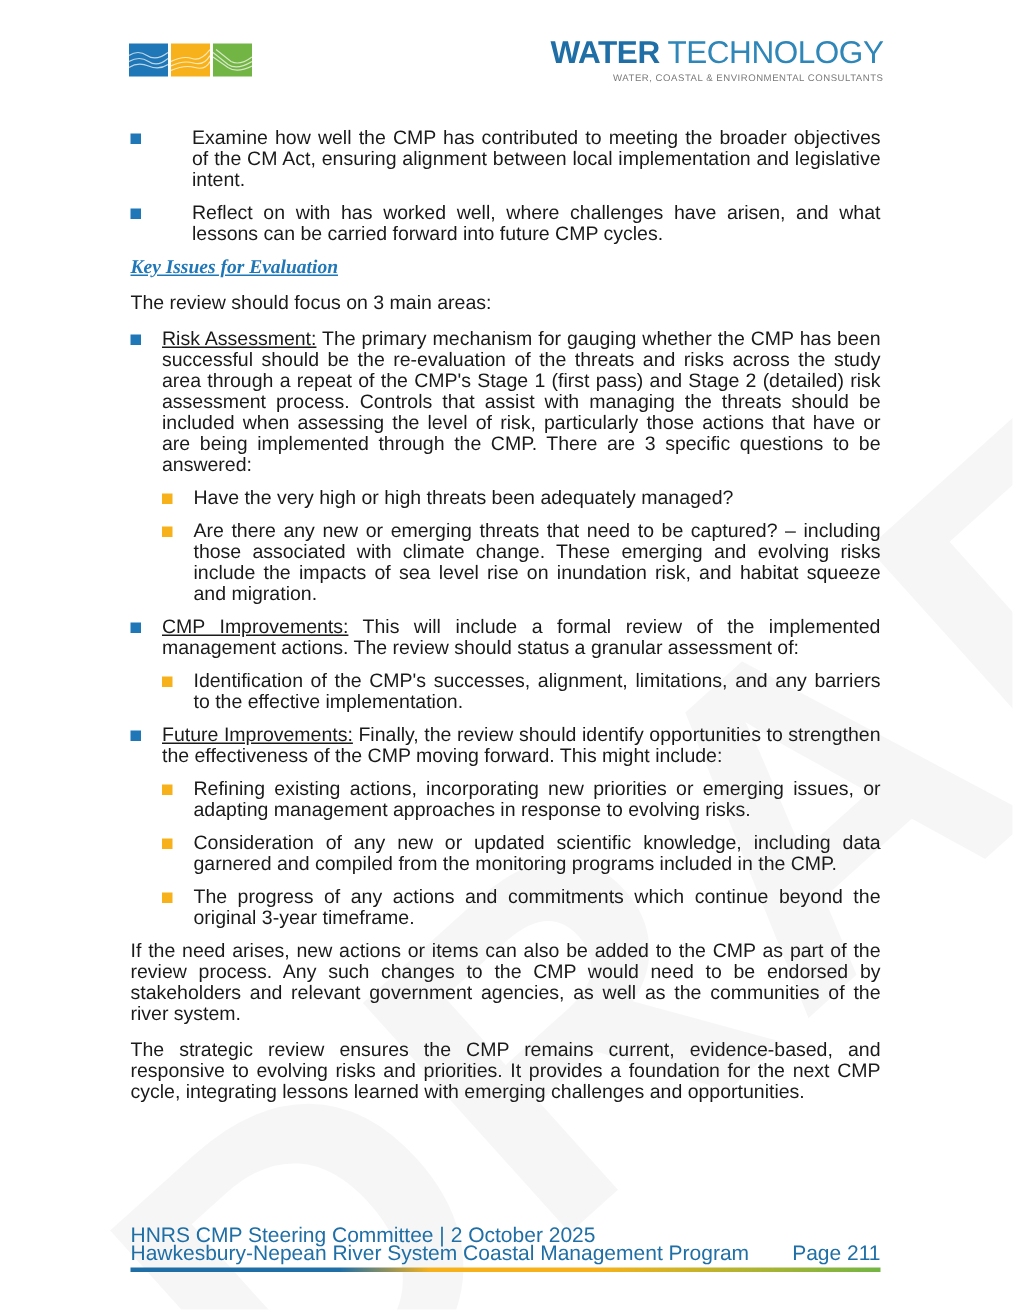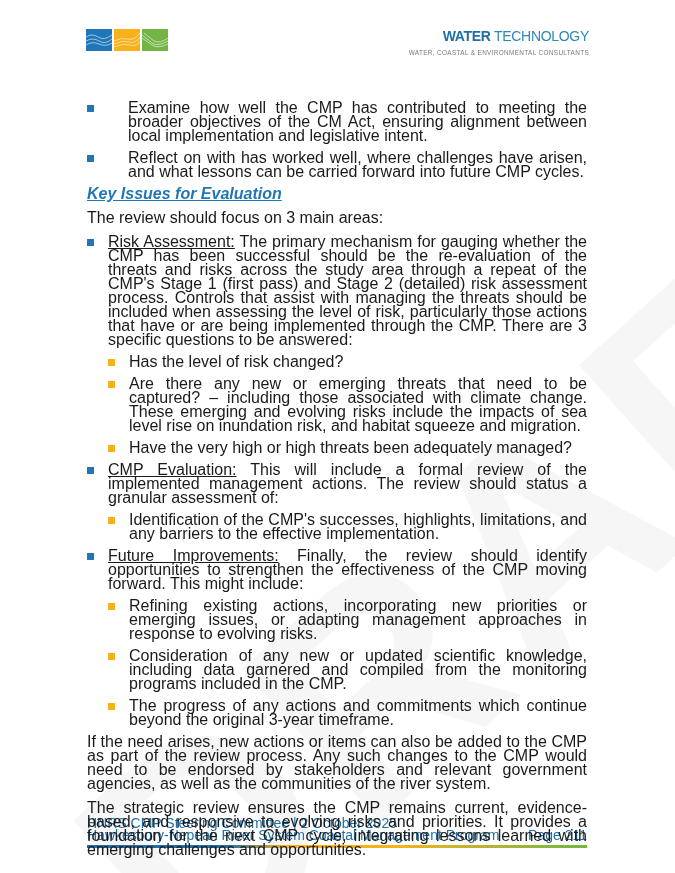--- a/index.html
+++ b/index.html
@@ -17,40 +17,40 @@
 
   
   .logo-tiles { position: absolute; left: 86px; top: 29px; display: flex; gap: 2px; }
   .tile { width: 26px; height: 22px; position: relative; overflow: hidden; }
   .tile.blue { background: #1f77b8; }
   .tile.yellow { background: #f7b21b; }
   .tile.green { background: #73b544; }
   .tile svg { position: absolute; left: 0; top: 0; }
 
   .brand { position: absolute; right: 86px; top: 25px; text-align: right; }
-  .brand-name { font-size: 14px; line-height: 22px; color: #2e87b8; letter-spacing: -0.3px; }
+  .brand-name { font-size: 21px; line-height: 22px; color: #2e87b8; letter-spacing: -0.3px; }
   .brand-name .bold { font-weight: bold; color: #1f6fa6; }
   .brand-tag { font-size: 6.4px; color: #7a7a7a; letter-spacing: 0.35px; margin-top: 2px; }
 
   
-  .content { position: absolute; left: 87px; top: 101px; width: 500px; z-index: 1;
-             font-size: 16px; line-height: 14px; }
+  .content { position: absolute; left: 87px; top: 85px; width: 500px; z-index: 1;
+             font-size: 13px; line-height: 14px; }
   p { margin: 0; text-align: justify; }
   .blist { list-style: none; margin: 0; padding: 0; }
   .blist > li { position: relative; padding-left: 42px; margin-bottom: 8px; text-align: justify; }
   .blist > li::before { content: ""; position: absolute; left: 0; top: 4px; width: 7px; height: 7px; background: #1f77b8; }
   .sublist { list-style: none; margin: 8px 0 0 0; padding: 0; }
   .sublist > li { position: relative; padding-left: 21px; margin-bottom: 8px; text-align: justify; }
   .sublist > li::before { content: ""; position: absolute; left: 0; top: 4px; width: 7px; height: 7px; background: #f7b21b; }
   .blist.top > li { padding-left: 41px; }
   .blist.main > li { padding-left: 21px; }
   .blist.main > li .sublist > li { margin-left: 0; }
   .u { text-decoration: underline; }
   .heading { color: #1f77b8; font-weight: bold; font-style: italic; text-decoration: underline;
-             margin: 2px 0 10px 0; display: block; }
+             margin: 2px 0 10px 0; display: block; font-family: Liberation Serif, serif; }
   .para { margin-bottom: 10px; }
 
   
   .footer { position: absolute; left: 87px; top: 817px; width: 500px; font-size: 14px;
             line-height: 12px; color: #1f6fa6; }
   .footer .row2 { display: flex; justify-content: space-between; }
   .footer-bar { position: absolute; left: 87px; top: 845px; width: 500px; height: 3px;
                 background: linear-gradient(to right, #1f6fa6 0%, #1f6fa6 28%, #f7b21b 40%, #f7b21b 62%, #73b544 100%); }
 </style>
 </head>
@@ -91,29 +91,28 @@
       <li>Reflect on with has worked well, where challenges have arisen, and what lessons can be carried forward into future CMP cycles.</li>
     </ul>
 
     <span class="heading">Key Issues for Evaluation</span>
     <p class="para">The review should focus on 3 main areas:</p>
 
     <ul class="blist main">
       <li>
         <span class="u">Risk Assessment:</span><span> The primary mechanism for gauging whether the CMP has been successful should be the re-evaluation of the threats and risks across the study area through a repeat of the CMP's Stage 1 (first pass) and Stage 2 (detailed) risk assessment process. Controls that assist with managing the threats should be included when assessing the level of risk, particularly those actions that have or are being implemented through the CMP. There are 3 specific questions to be answered:</span>
         <ul class="sublist">
-          <li>Has the level of risk changed?</li>
+          <li>Have the very high or high threats been adequately managed?</li>
           <li>Are there any new or emerging threats that need to be captured? – including those associated with climate change. These emerging and evolving risks include the impacts of sea level rise on inundation risk, and habitat squeeze and migration.</li>
-          <li>Have the very high or high threats been adequately managed?</li>
         </ul>
       </li>
       <li>
-        <span class="u">CMP Evaluation:</span><span> This will include a formal review of the implemented management actions. The review should status a granular assessment of:</span>
+        <span class="u">CMP Improvements:</span><span> This will include a formal review of the implemented management actions. The review should status a granular assessment of:</span>
         <ul class="sublist">
-          <li>Identification of the CMP's successes, highlights, limitations, and any barriers to the effective implementation.</li>
+          <li>Identification of the CMP's successes, alignment, limitations, and any barriers to the effective implementation.</li>
         </ul>
       </li>
       <li>
         <span class="u">Future Improvements:</span><span> Finally, the review should identify opportunities to strengthen the effectiveness of the CMP moving forward. This might include:</span>
         <ul class="sublist">
           <li>Refining existing actions, incorporating new priorities or emerging issues, or adapting management approaches in response to evolving risks.</li>
           <li>Consideration of any new or updated scientific knowledge, including data garnered and compiled from the monitoring programs included in the CMP.</li>
           <li>The progress of any actions and commitments which continue beyond the original 3-year timeframe.</li>
         </ul>
       </li>

